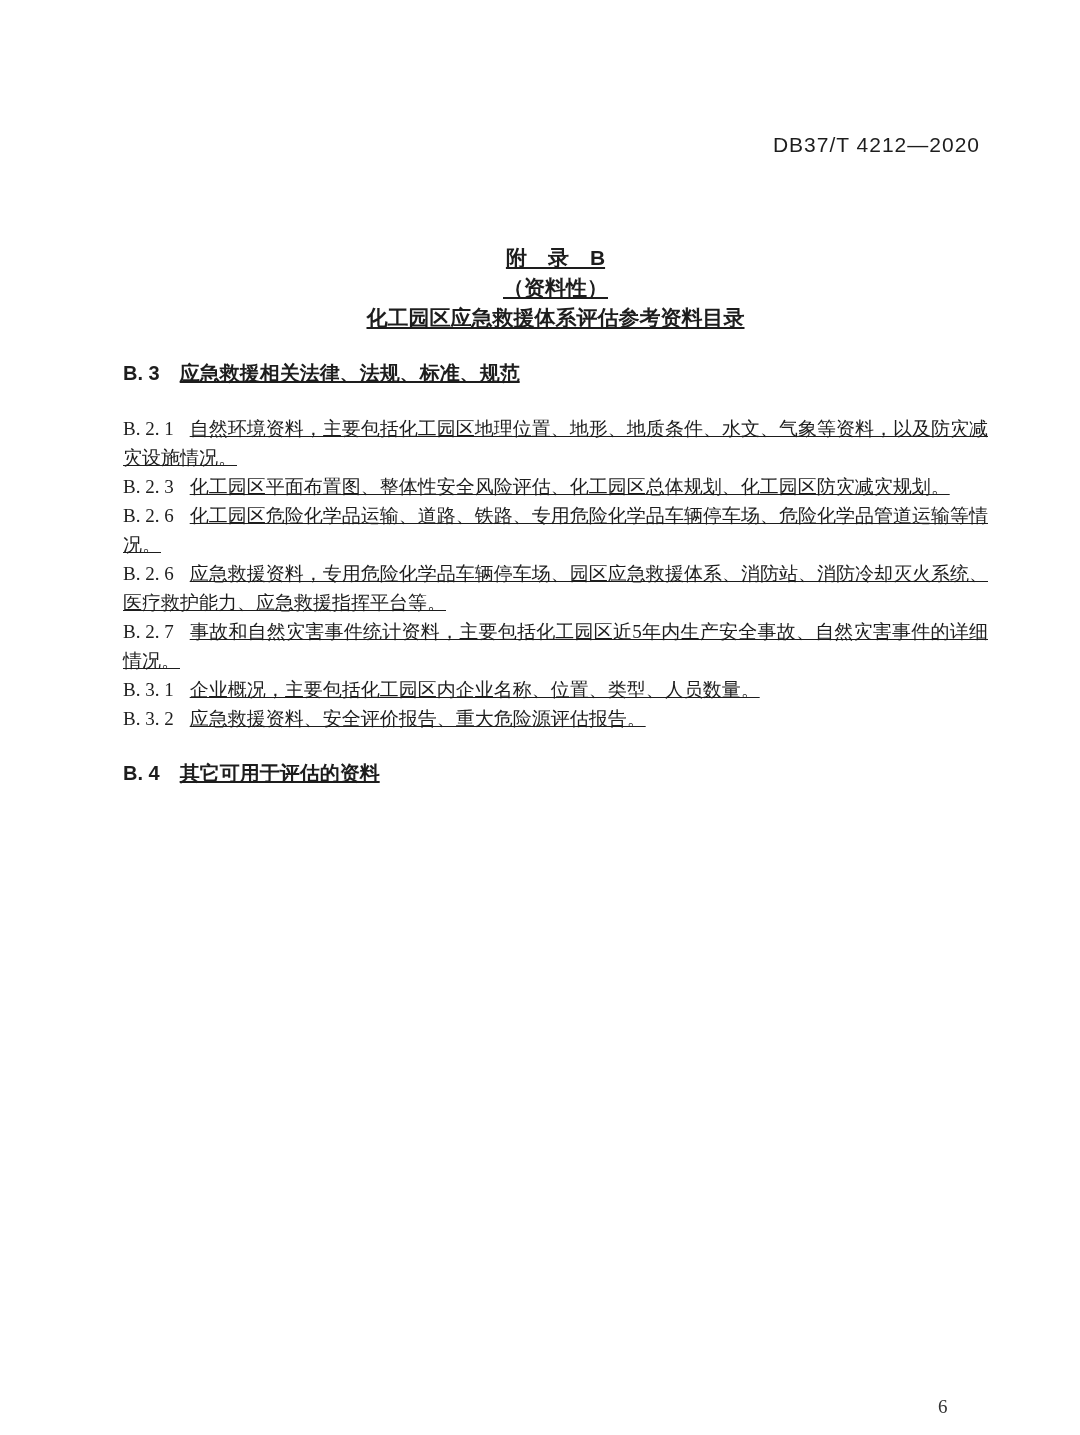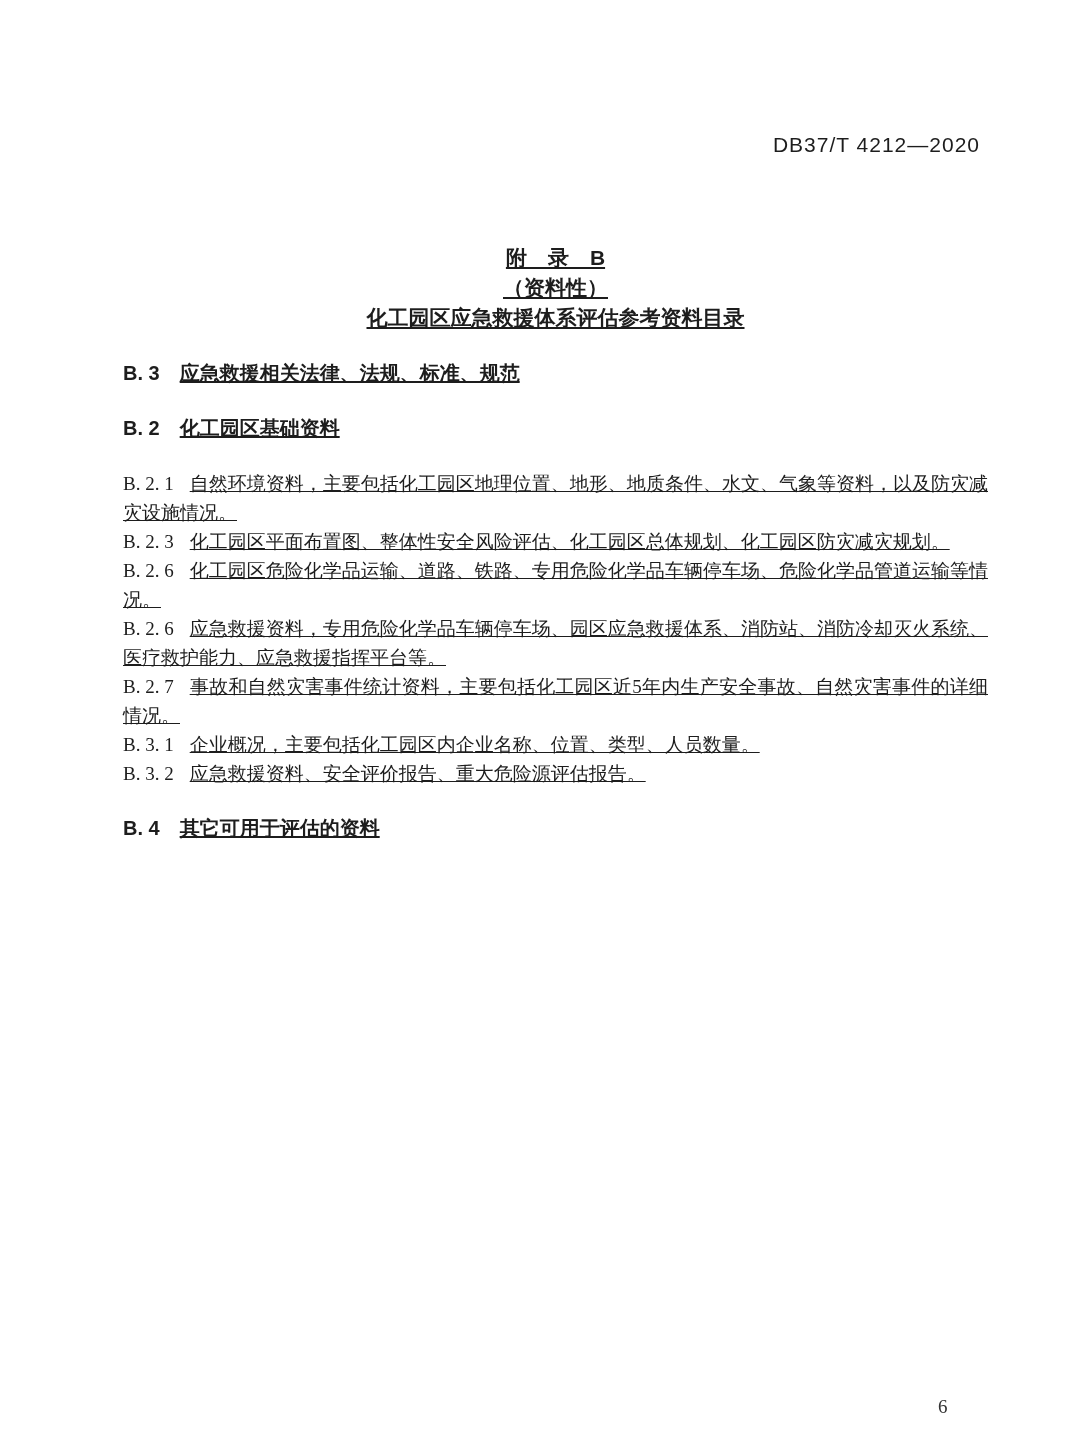--- a/index.html
+++ b/index.html
@@ -88,23 +88,20 @@
     <div class="appendix-title">
       <div>附　录　B</div>
       <div>（资料性）</div>
       <div>化工园区应急救援体系评估参考资料目录</div>
     </div>
 
     <div class="section-heading">
       <span class="num">B. 3</span><span>应急救援相关法律、法规、标准、规范</span>
     </div>
 
-    <div class="section-heading">
-      <span class="num">B. 2</span><span>化工园区基础资料</span>
-    </div>
 
     <p class="clause">
       <span class="num">B. 2. 1</span><span>自然环境资料，主要包括化工园区地理位置、地形、地质条件、水文、气象等资料，以及防灾减灾设施情况。</span>
     </p>
     <p class="clause">
       <span class="num">B. 2. 3</span><span>化工园区平面布置图、整体性安全风险评估、化工园区总体规划、化工园区防灾减灾规划。</span>
     </p>
     <p class="clause">
       <span class="num">B. 2. 6</span><span>化工园区危险化学品运输、道路、铁路、专用危险化学品车辆停车场、危险化学品管道运输等情况。</span>
     </p>

